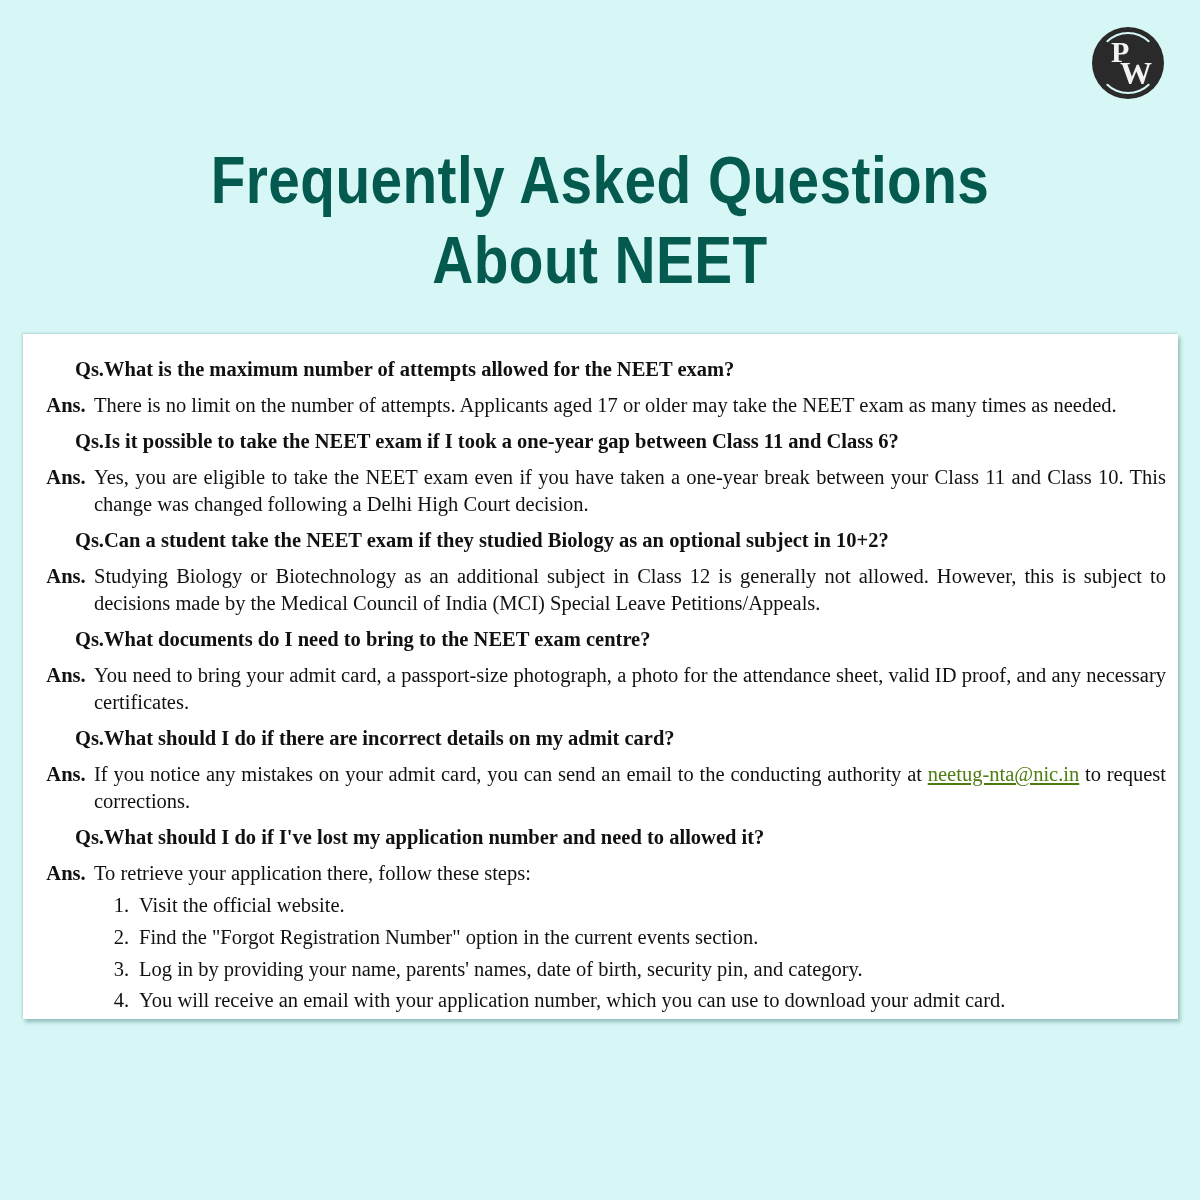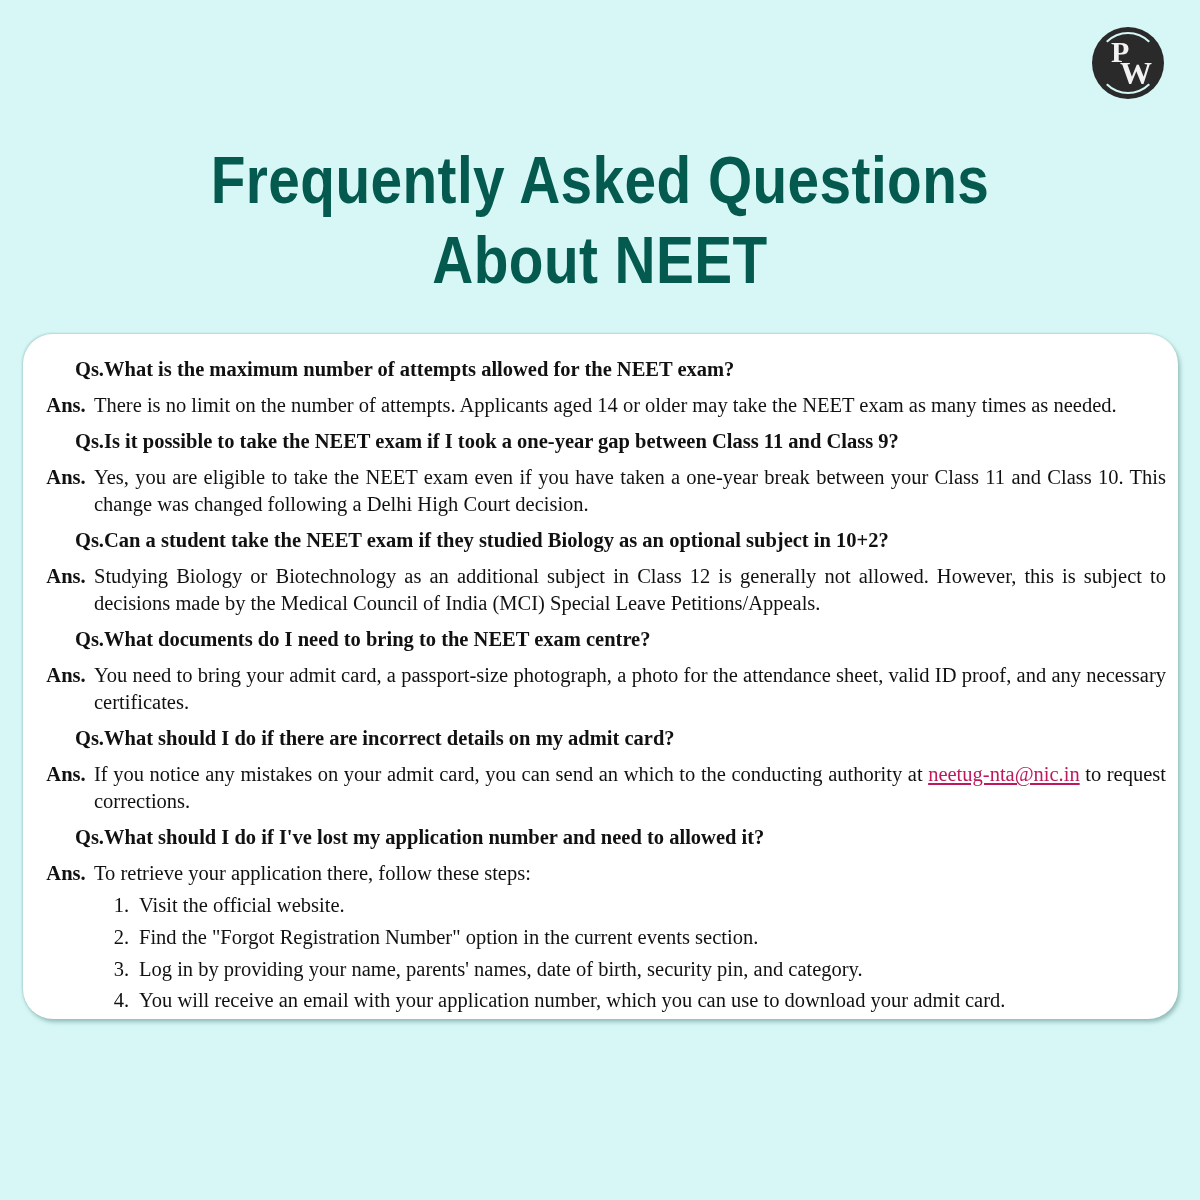--- a/index.html
+++ b/index.html
@@ -61,21 +61,20 @@
   .title div { display: block; }
 
   .card {
     position: absolute;
     left: 23px;
     top: 334px;
     width: 1155px;
     height: 685px;
     background: #ffffff;
     box-shadow: 2px 3px 4px rgba(90,140,140,0.55), -1px -1px 2px rgba(120,170,170,0.35);
-    border-radius: 30px;
   }
   .faq {
     position: absolute;
     left: 0; top: 0;
     width: 100%;
   }
   .row {
     position: absolute;
     left: 0;
     width: 100%;
@@ -91,21 +90,21 @@
   .row.q .lbl { left: 26px; width: 55px; }
   .row.a .lbl { left: 16px; width: 54px; text-align: center; }
   .row .txt {
     position: absolute;
     left: 71px;
     width: 1072px;
     text-align: justify;
   }
   .row.q .txt { font-weight: bold; margin-left: 10px; }
   .email {
-    color: #be185d;
+    color: #4d7c0f;
     text-decoration: underline;
   }
   .steps {
     position: absolute;
     left: 0;
     width: 100%;
     font-size: 20.5px;
     line-height: 27px;
     color: #111;
   }
@@ -133,26 +132,26 @@
 
 <div class="card">
   <div class="faq">
 
     <div class="row q" style="top:22px;">
       <span class="lbl">Qs.</span>
       <span class="txt">What is the maximum number of attempts allowed for the NEET exam?</span>
     </div>
     <div class="row a" style="top:58px;">
       <span class="lbl">Ans.</span>
-      <span class="txt">There is no limit on the number of attempts. Applicants aged 14 or older may take the NEET exam as many times as needed.</span>
+      <span class="txt">There is no limit on the number of attempts. Applicants aged 17 or older may take the NEET exam as many times as needed.</span>
     </div>
 
     <div class="row q" style="top:94px;">
       <span class="lbl">Qs.</span>
-      <span class="txt">Is it possible to take the NEET exam if I took a one-year gap between Class 11 and Class 9?</span>
+      <span class="txt">Is it possible to take the NEET exam if I took a one-year gap between Class 11 and Class 6?</span>
     </div>
     <div class="row a" style="top:130px;">
       <span class="lbl">Ans.</span>
       <span class="txt">Yes, you are eligible to take the NEET exam even if you have taken a one-year break between your Class 11 and Class 10. This change was changed following a Delhi High Court decision.</span>
     </div>
 
     <div class="row q" style="top:193px;">
       <span class="lbl">Qs.</span>
       <span class="txt">Can a student take the NEET exam if they studied Biology as an optional subject in 10+2?</span>
     </div>
@@ -169,21 +168,21 @@
       <span class="lbl">Ans.</span>
       <span class="txt">You need to bring your admit card, a passport-size photograph, a photo for the attendance sheet, valid ID proof, and any necessary certificates.</span>
     </div>
 
     <div class="row q" style="top:391px;">
       <span class="lbl">Qs.</span>
       <span class="txt">What should I do if there are incorrect details on my admit card?</span>
     </div>
     <div class="row a" style="top:427px;">
       <span class="lbl">Ans.</span>
-      <span class="txt"><span>If you notice any mistakes on your admit card, you can send an which to the conducting authority at </span><a class="email">neetug-nta@nic.in</a><span> to request corrections.</span></span>
+      <span class="txt"><span>If you notice any mistakes on your admit card, you can send an email to the conducting authority at </span><a class="email">neetug-nta@nic.in</a><span> to request corrections.</span></span>
     </div>
 
     <div class="row q" style="top:490px;">
       <span class="lbl">Qs.</span>
       <span class="txt">What should I do if I've lost my application number and need to allowed it?</span>
     </div>
     <div class="row a" style="top:526px;">
       <span class="lbl">Ans.</span>
       <span class="txt">To retrieve your application there, follow these steps:</span>
     </div>

